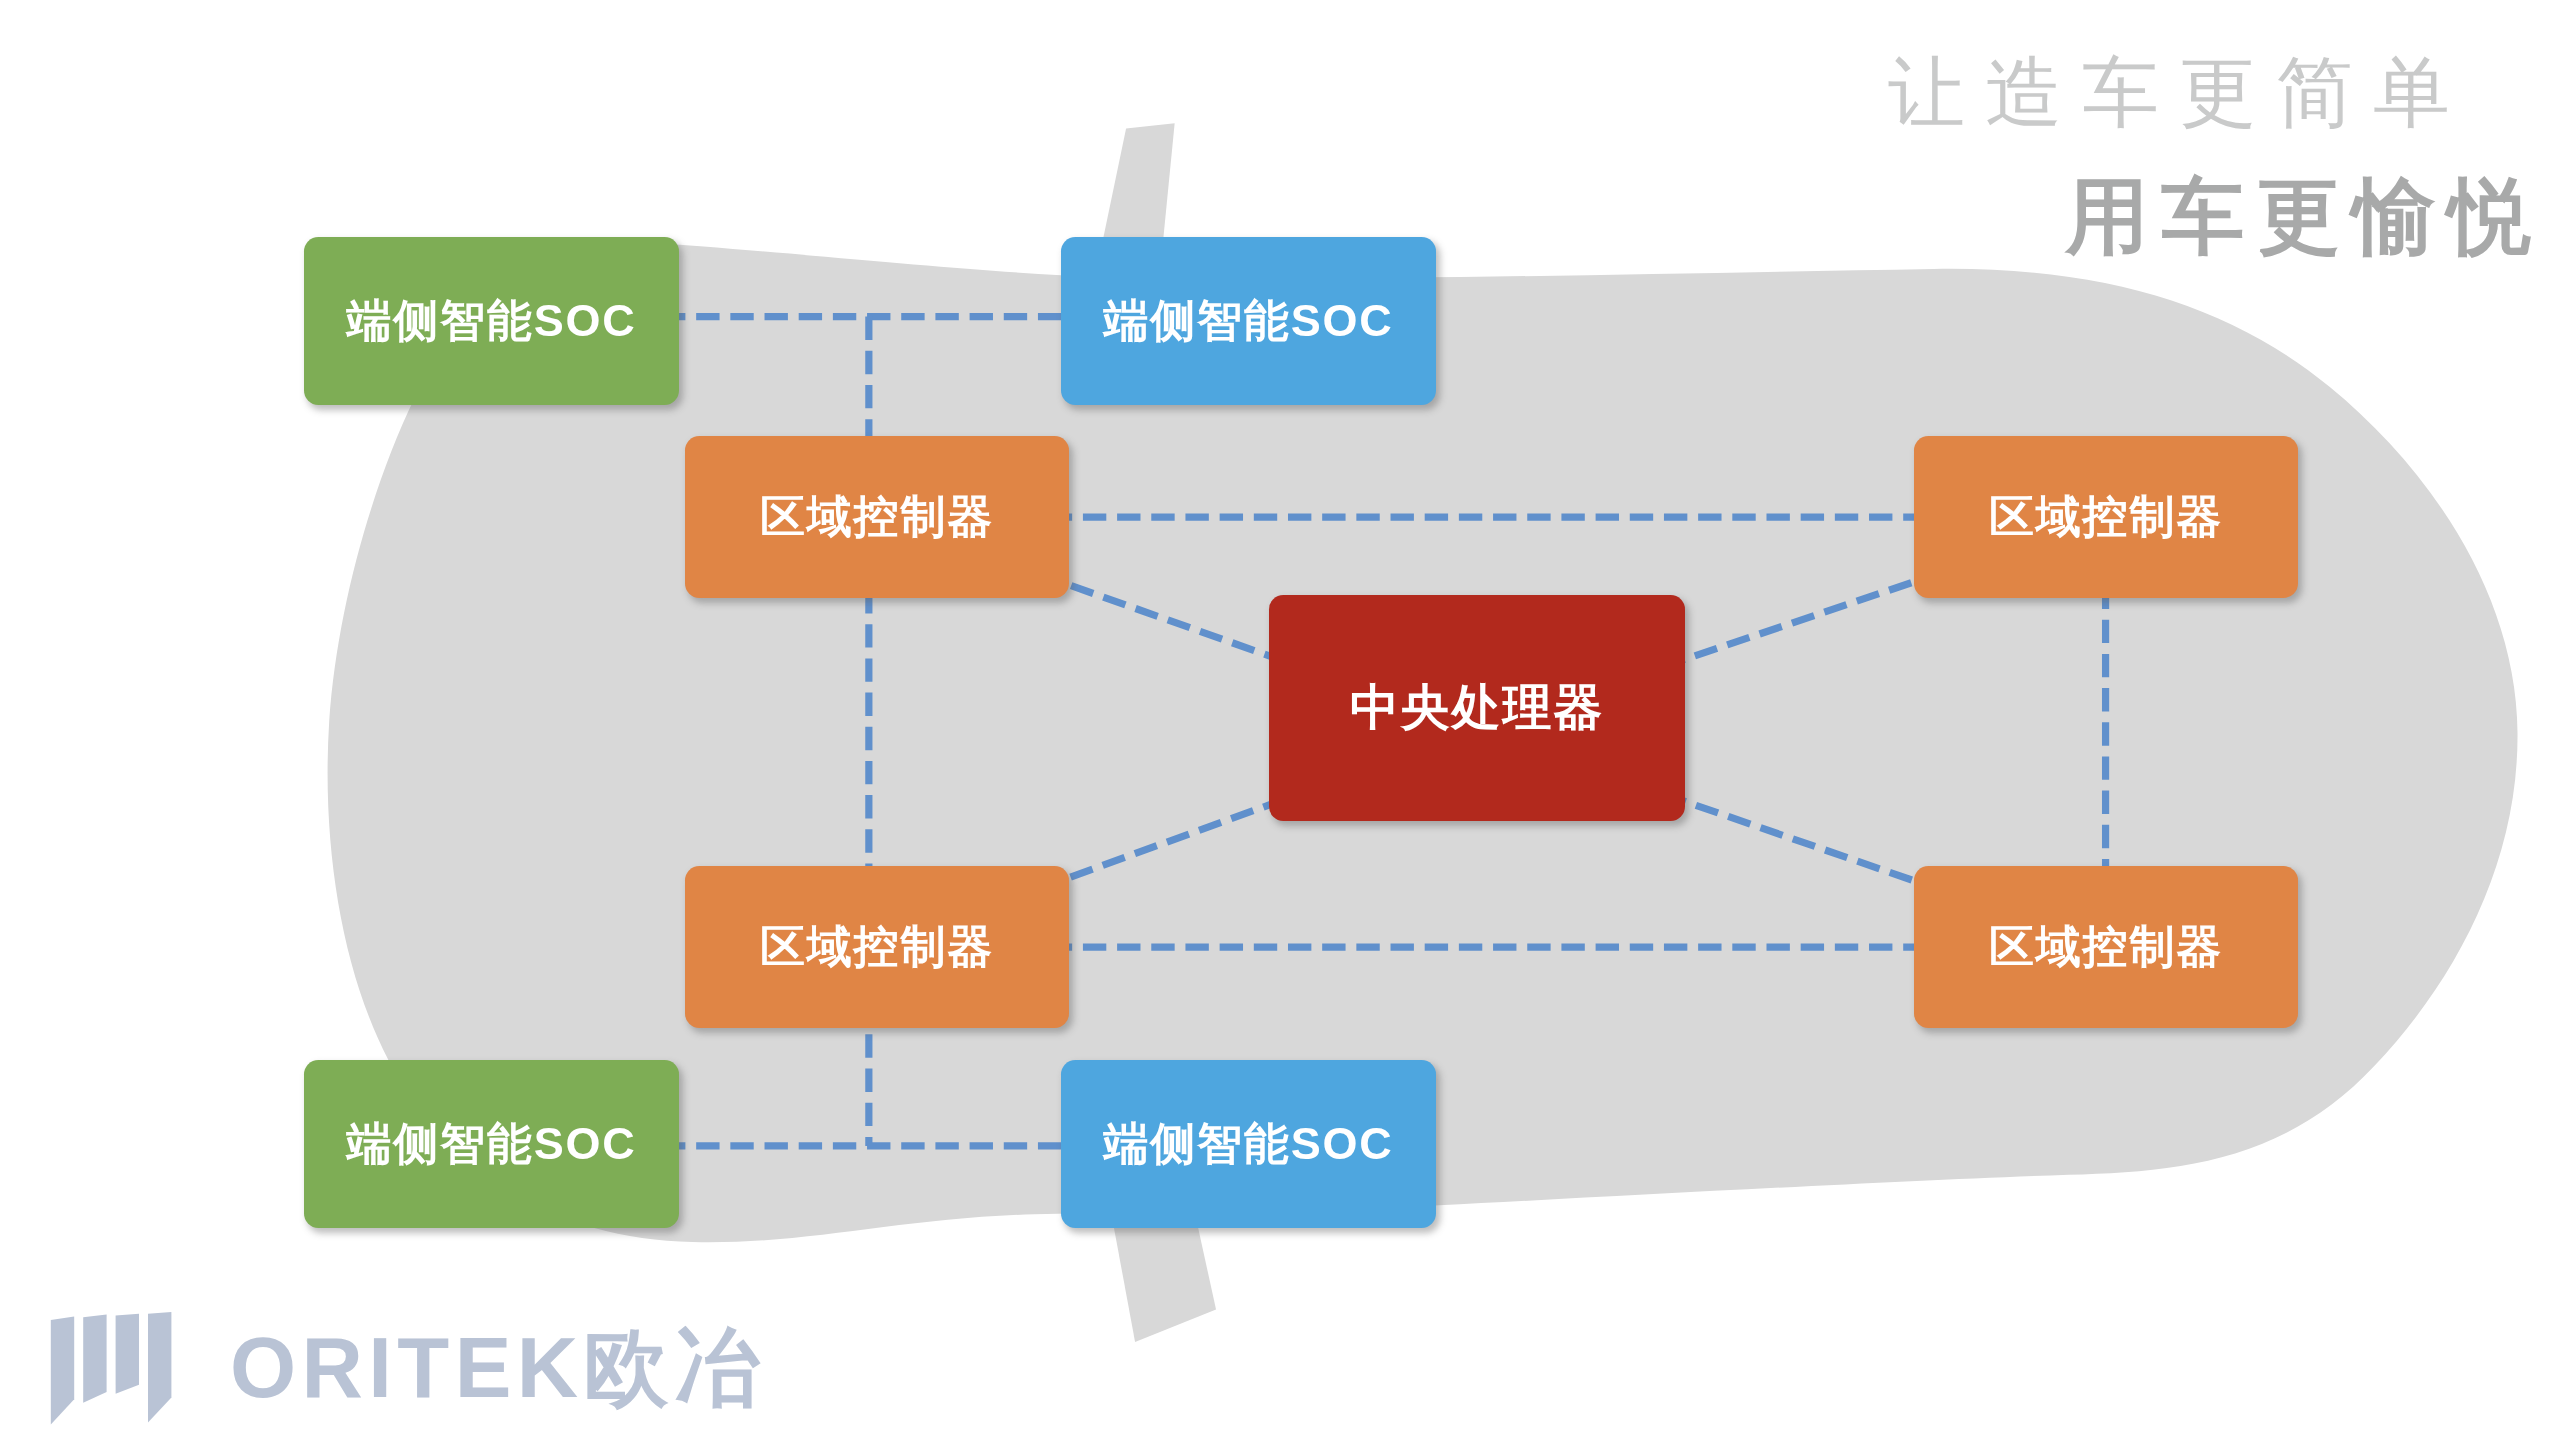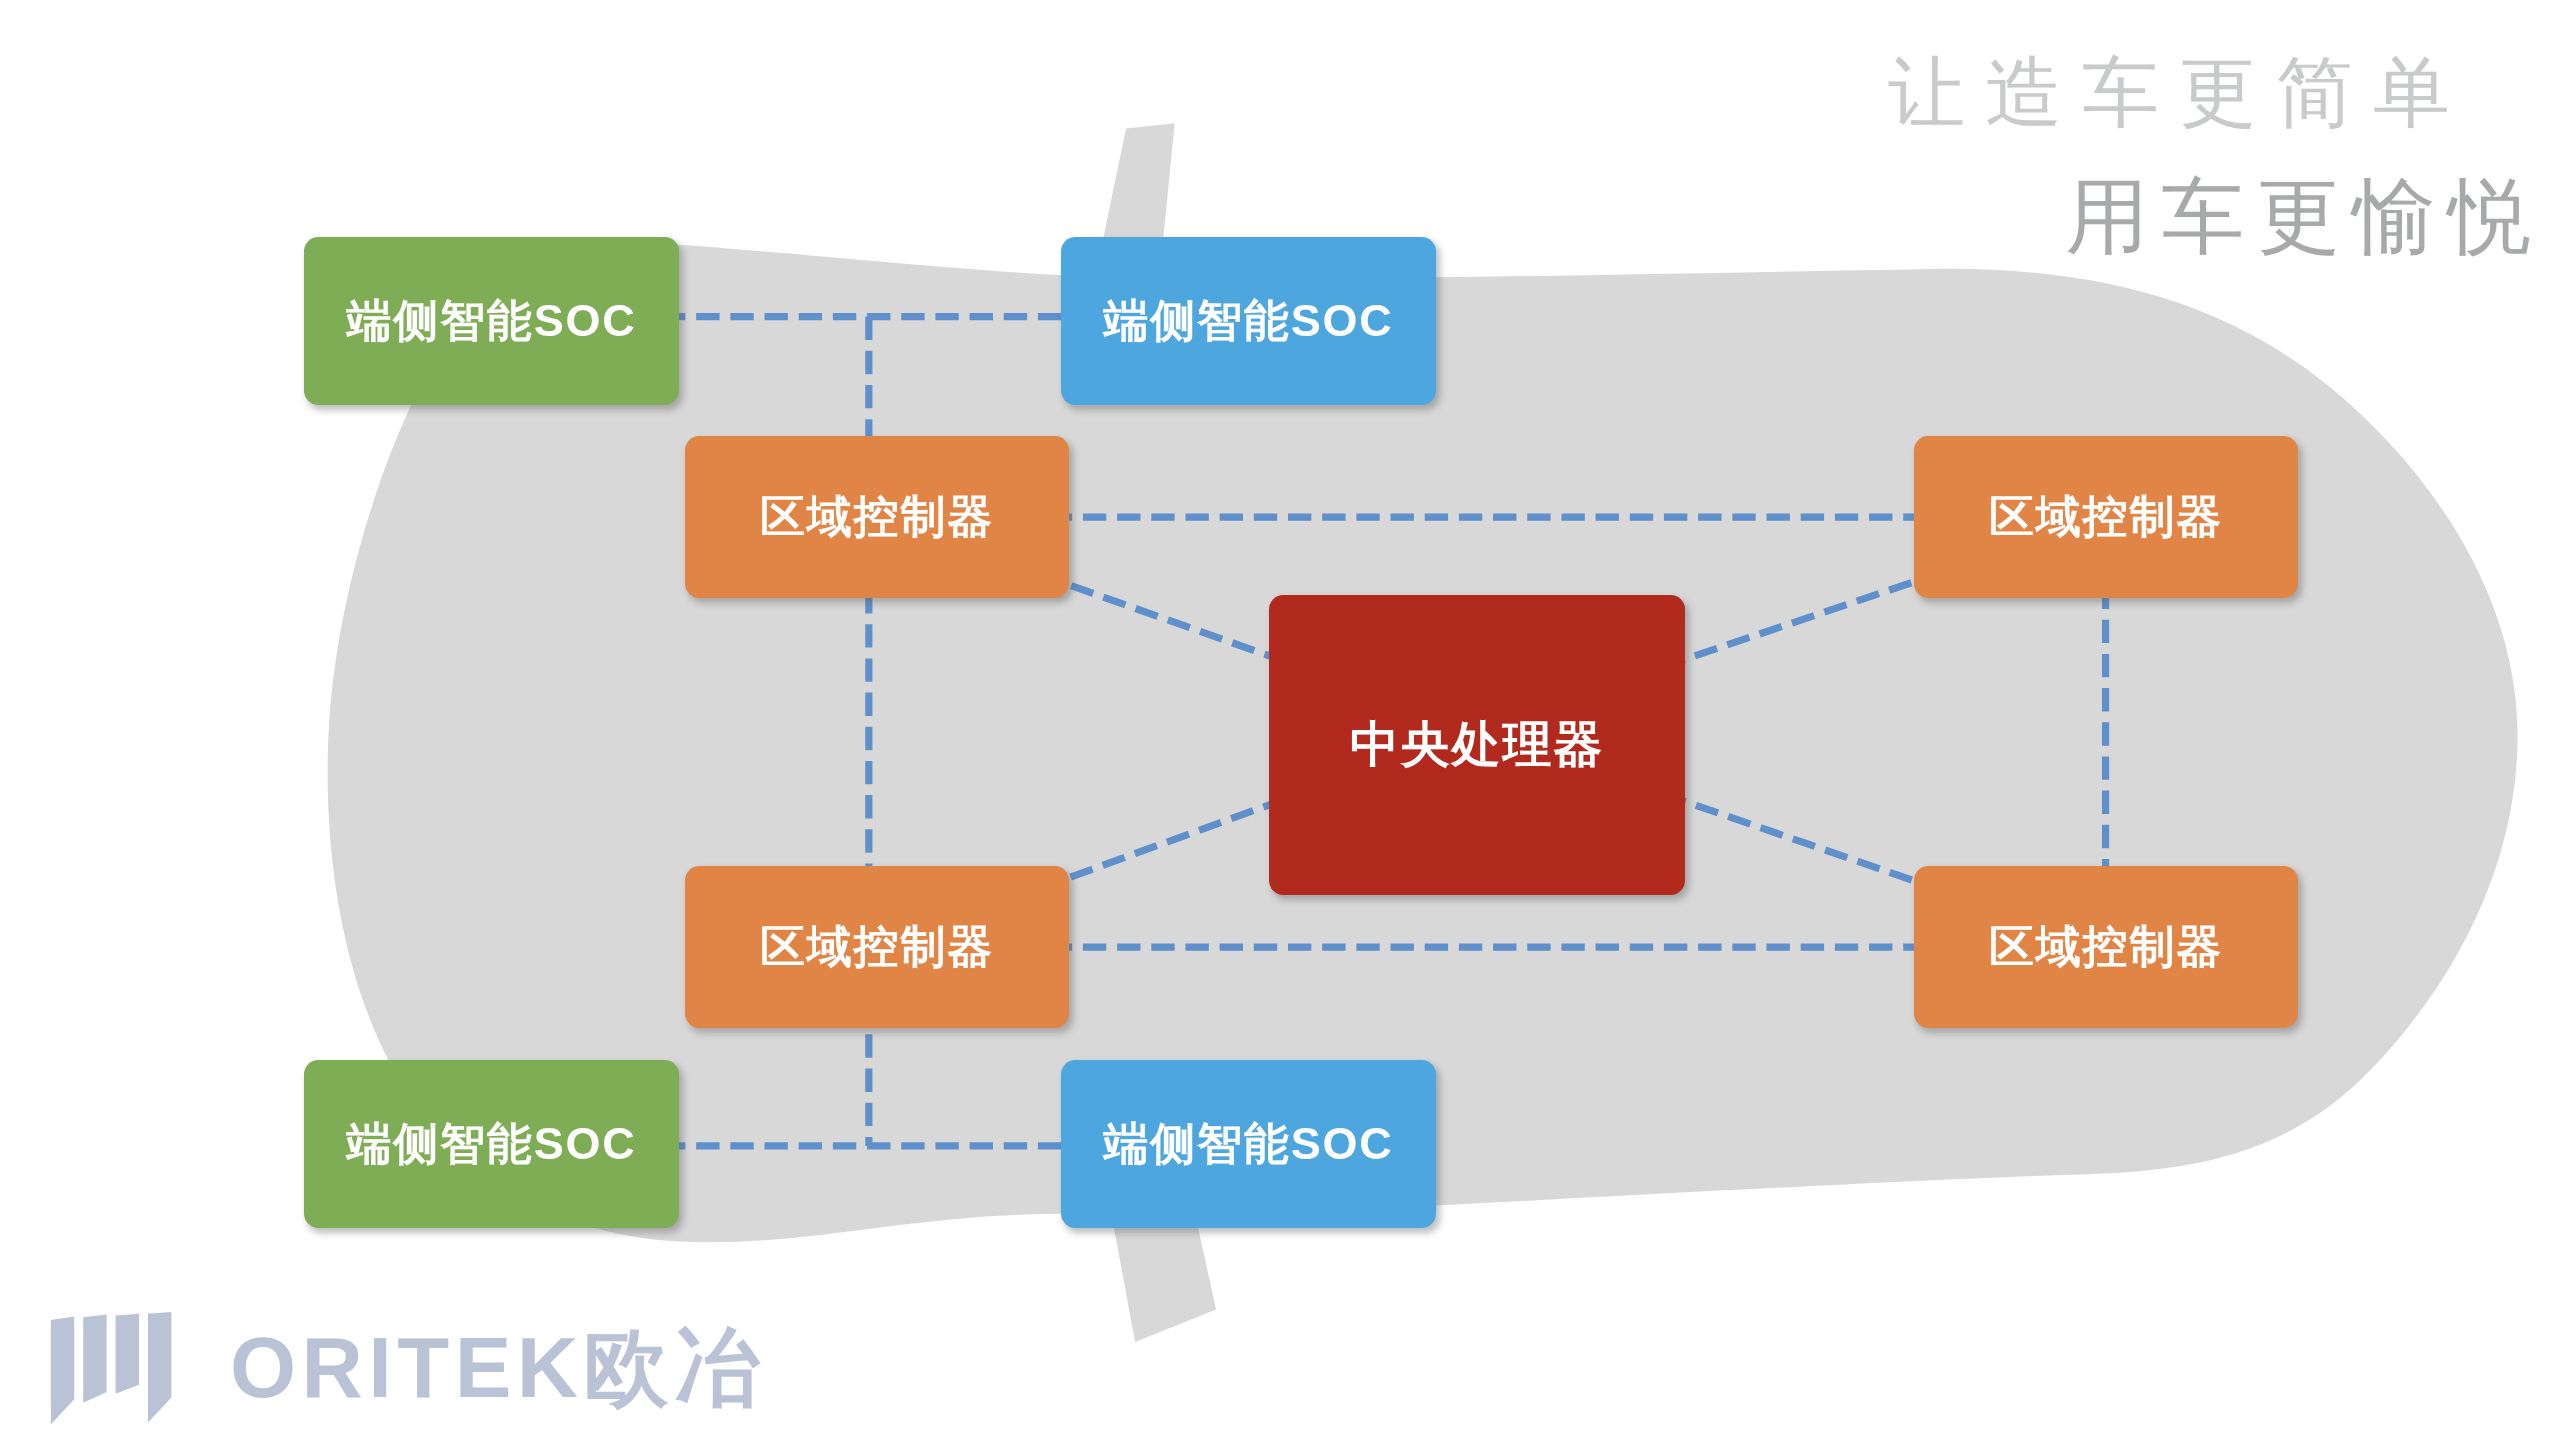--- a/index.html
+++ b/index.html
@@ -29,39 +29,39 @@
   .node-orange{background:var(--node-orange,#e08545);}
   .node-red{background:var(--node-red,#b2291d);font-size:49px;}
 
   .soc{width:375px;height:168px;}
   .zone{width:384px;height:162px;font-family:Liberation Mono, monospace;}
 
   .pos-soc-tl{left:304px;top:237px;}
   .pos-soc-tc{left:1061px;top:237px;}
   .pos-zone-tl{left:685px;top:436px;}
   .pos-zone-tr{left:1914px;top:436px;}
-  .pos-cpu{left:1269px;top:595px;width:416px;height:300px;text-align:center;}
+  .pos-cpu{left:1269px;top:595px;width:416px;height:226px;text-align:center;}
   .pos-zone-bl{left:685px;top:866px;}
   .pos-zone-br{left:1914px;top:866px;}
   .pos-soc-bl{left:304px;top:1060px;}
   .pos-soc-bc{left:1061px;top:1060px;}
 
   
   .slogan{position:absolute;z-index:3;white-space:nowrap;text-align:right;}
   .slogan-line1{
     right:126px;top:50px;
     font-size:77px;line-height:1.1;
     font-weight:100;
     letter-spacing:20px;margin-right:-20px;
     color:var(--slogan1,#c9caca);
   }
   .slogan-line2{
     right:45px;top:171px;
     font-size:83px;line-height:1.1;
-    font-weight:normal;
+    font-weight:bold;
     letter-spacing:12.6px;margin-right:-12.6px;
     color:var(--slogan2,#a8a9a9);
   }
 
   
   .logo{
     position:absolute;left:49px;top:1311px;z-index:3;
     display:flex;align-items:center;gap:46px;
     color:var(--logo,#b9c3d5);
   }

